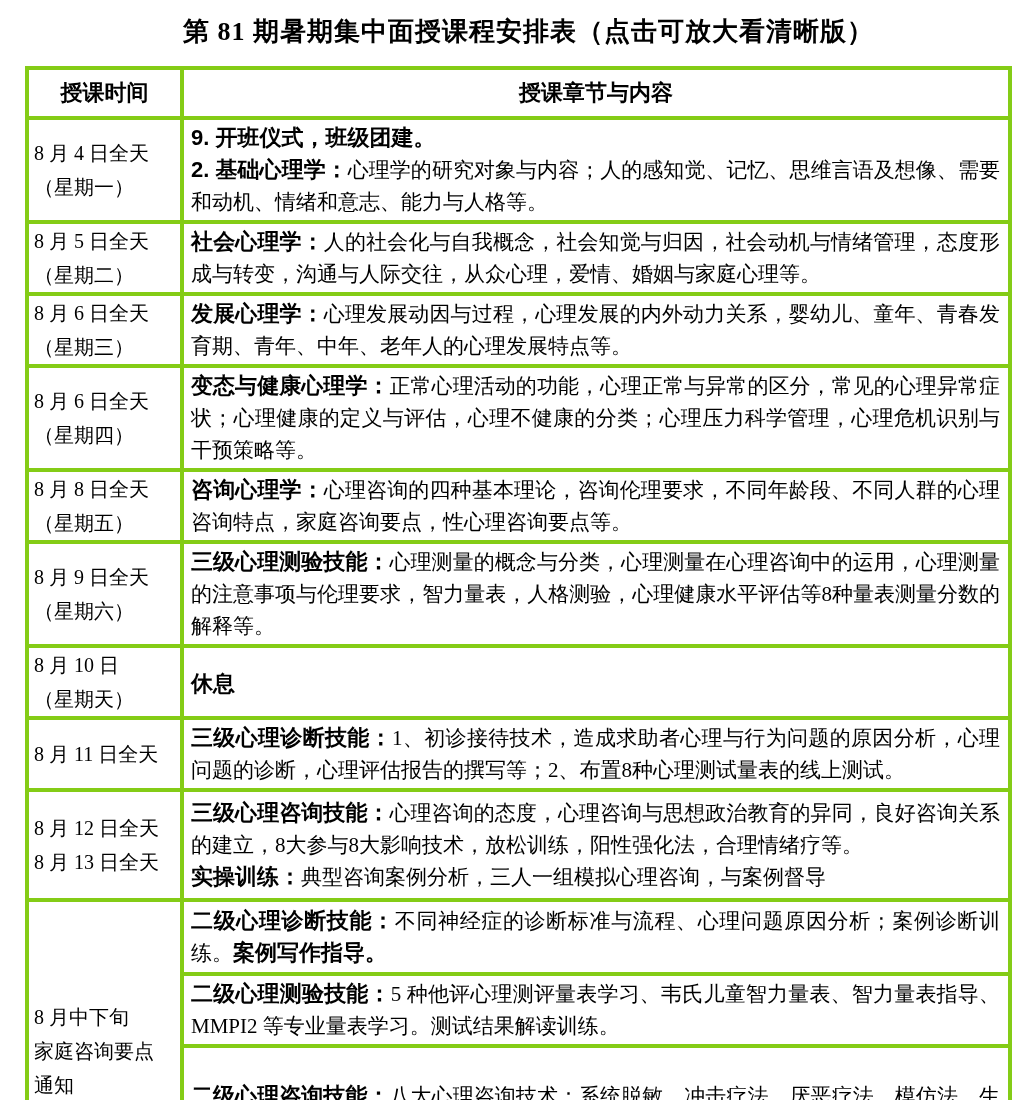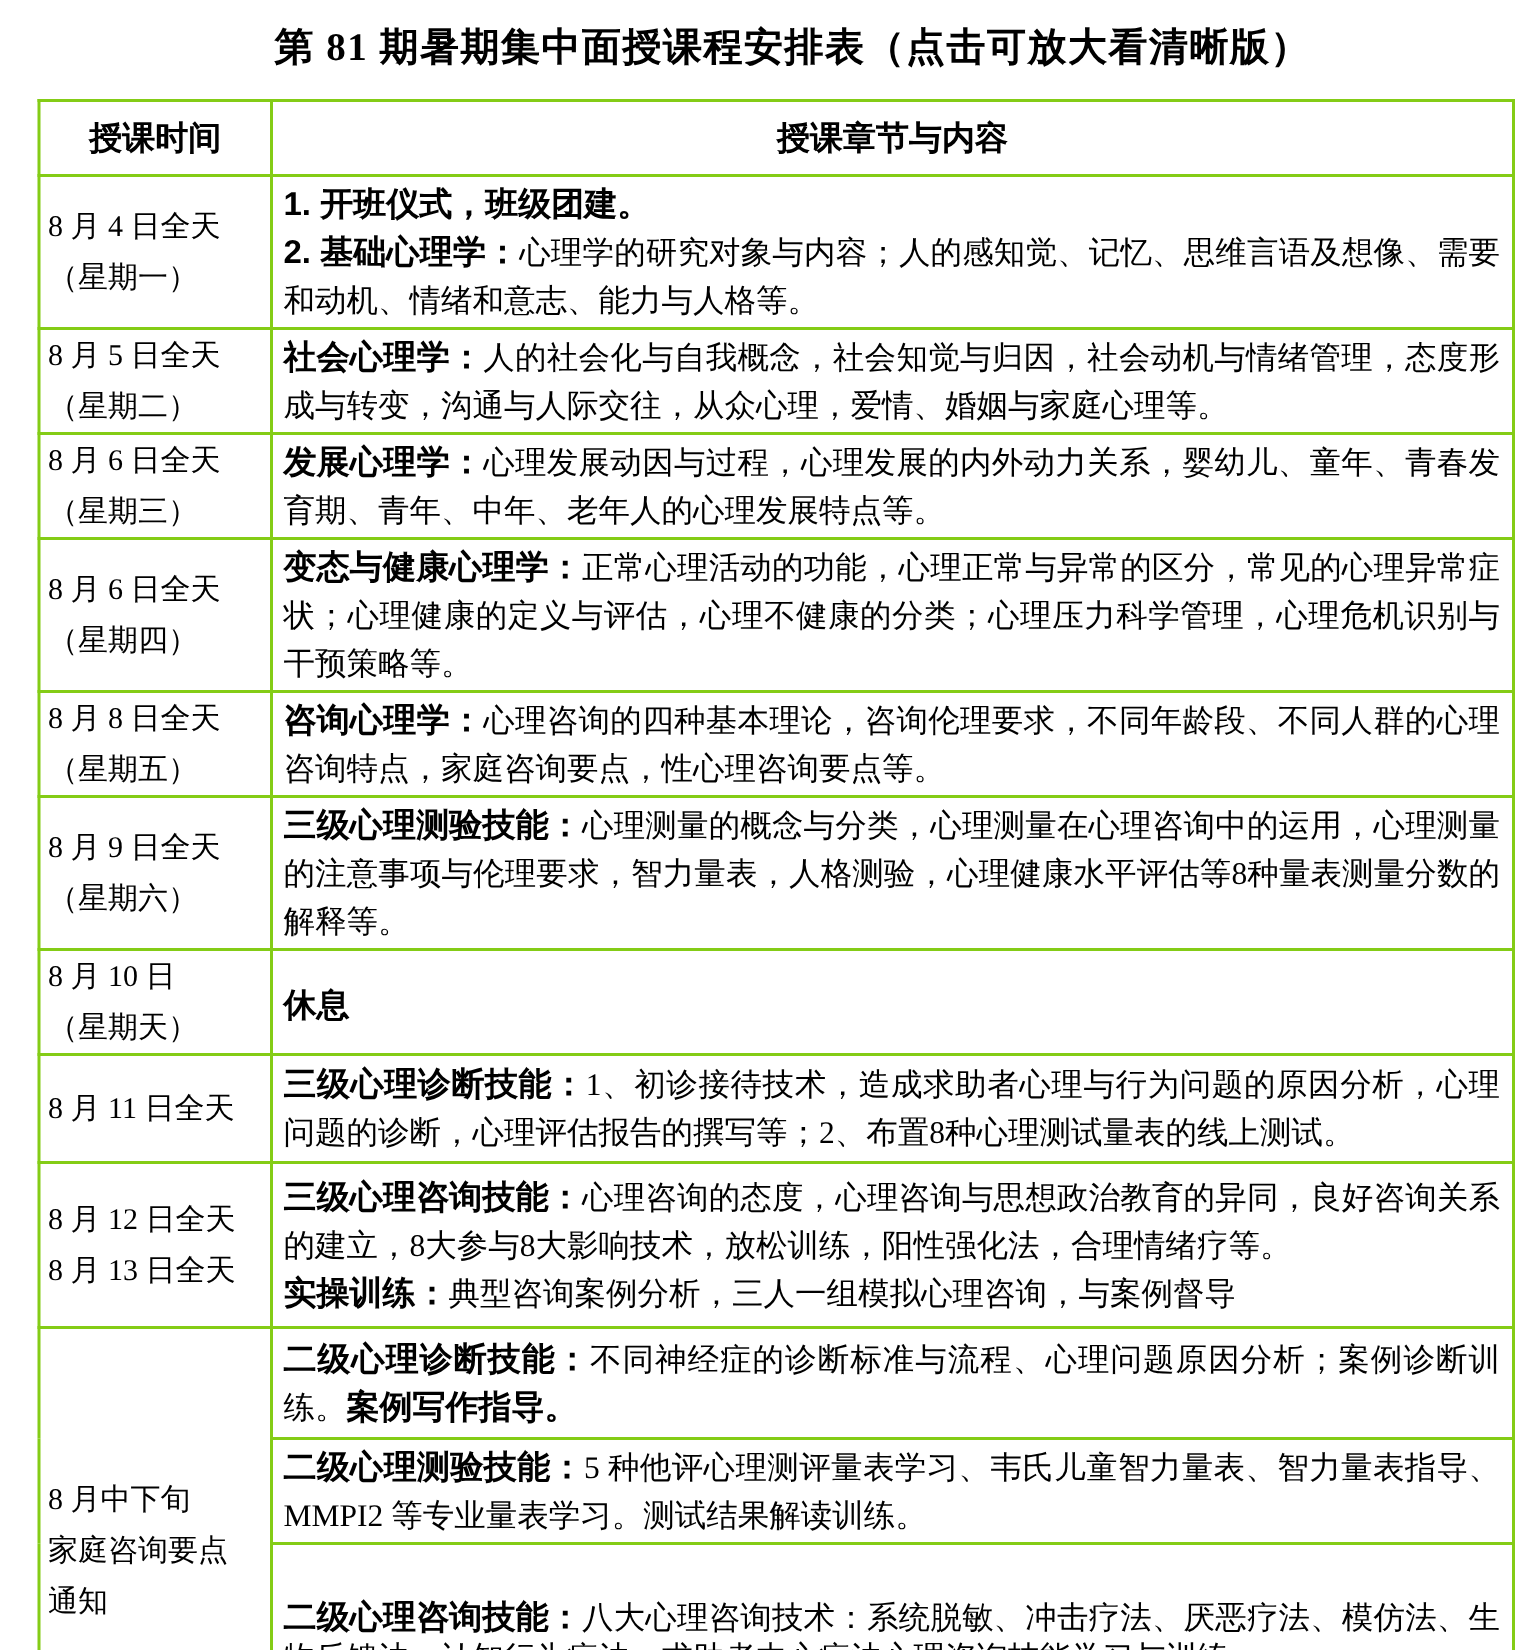--- a/index.html
+++ b/index.html
@@ -10,21 +10,21 @@
   .page-title{
     margin:14px 0 0 0;text-align:center;font-size:26px;font-weight:bold;
     letter-spacing:1px;font-family:"Liberation Serif", serif;padding-left:31px;
   }
   table.schedule{
     border-collapse:collapse;table-layout:fixed;
     margin:17px 0 0 25px;width:983px;
     border:2px solid #111111;
   }
   .schedule th,.schedule td{
-    border:2px solid #84cc16;vertical-align:middle;overflow:hidden;
+    border:4px solid #84cc16;vertical-align:middle;overflow:hidden;
   }
   .schedule th{
     font-size:22px;font-weight:bold;text-align:center;background:#ffffff;
   }
   td.time{
     text-align:left;font-size:20px;padding:0 5px;
   }
   td.time div{line-height:34px;}
   td.content{
     padding:2px 8px 2px 7px;font-size:21px;text-align:justify;
@@ -54,21 +54,21 @@
     <th>授课时间</th>
     <th>授课章节与内容</th>
   </tr>
 
   <tr class="h95">
     <td class="time">
       <div>8 月 4 日全天</div>
       <div>（星期一）</div>
     </td>
     <td class="content">
-      <p class="para"><span class="lead">1. 开班仪式，班级团建。</span><span></span></p>
+      <p class="para"><span class="lead">9. 开班仪式，班级团建。</span><span></span></p>
       <p class="para"><span class="lead">2. 基础心理学：</span><span>心理学的研究对象与内容；人的感知觉、记忆、思维言语及想像、需要和动机、情绪和意志、能力与人格等。</span></p>
     </td>
   </tr>
 
   <tr class="h70">
     <td class="time">
       <div>8 月 5 日全天</div>
       <div>（星期二）</div>
     </td>
     <td class="content">

